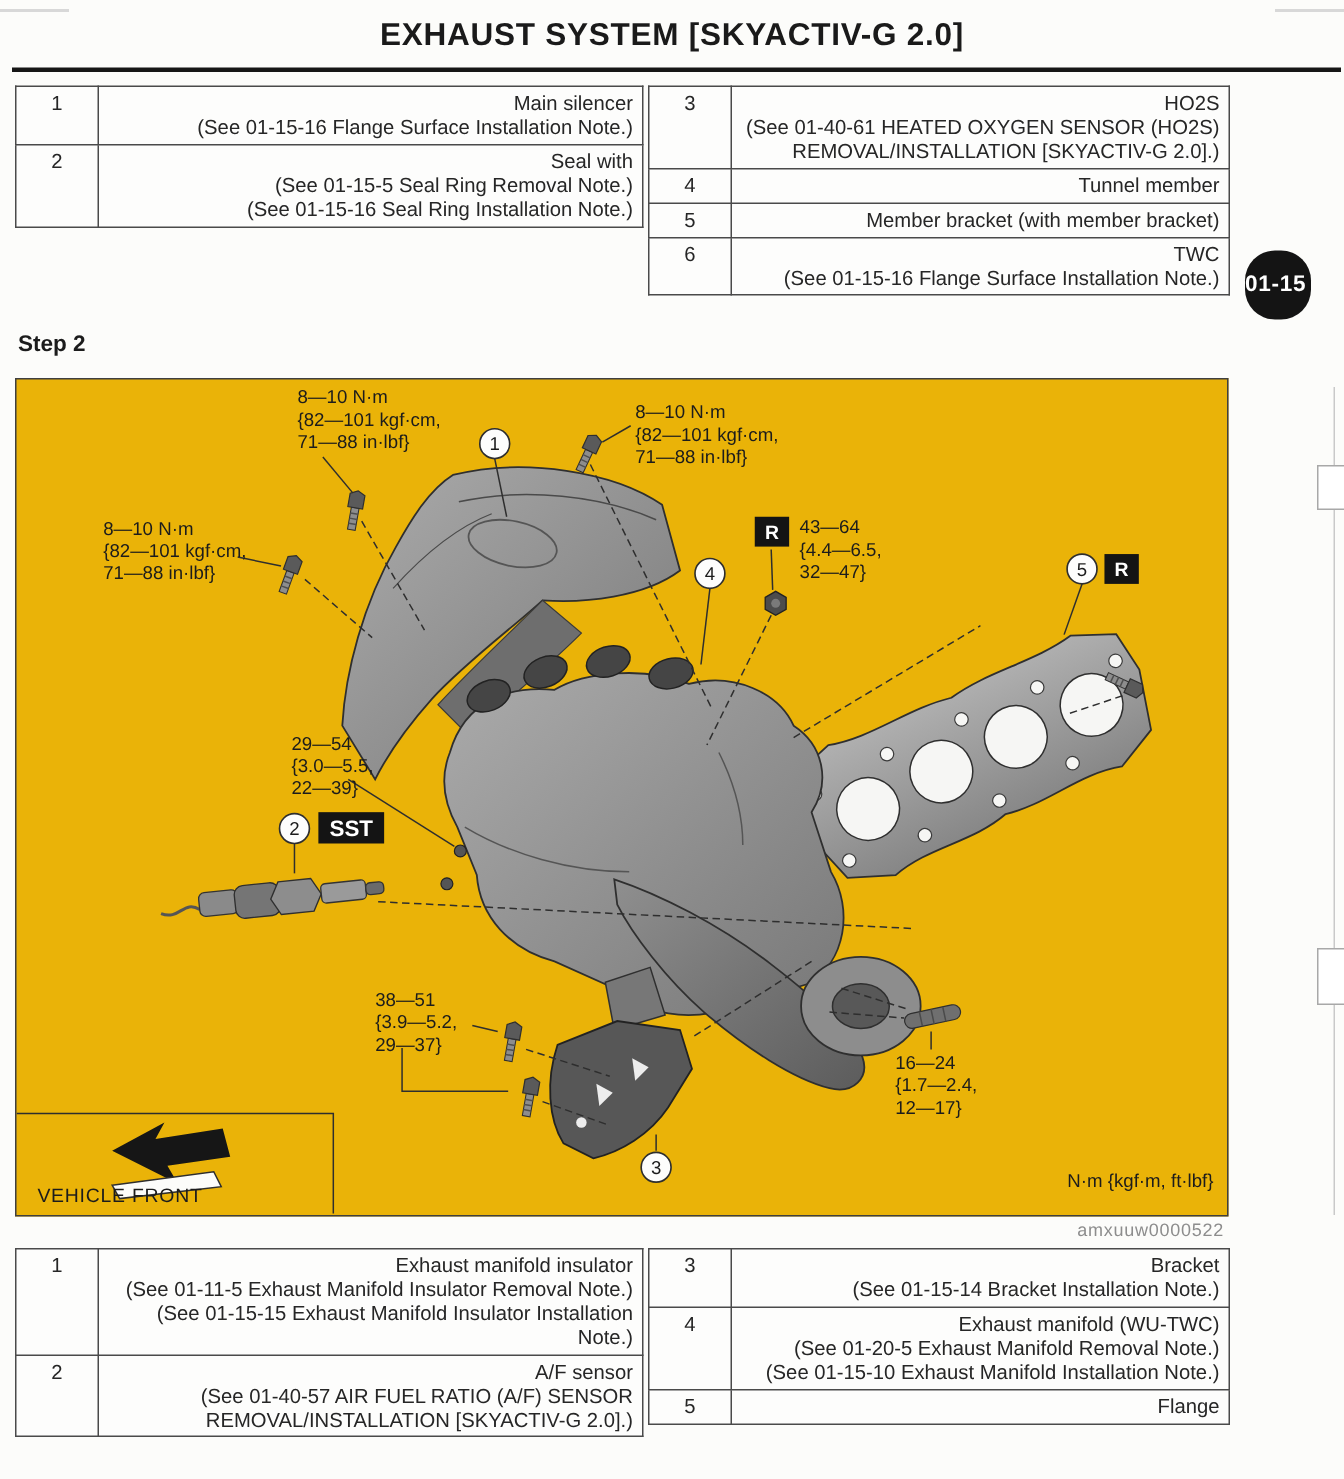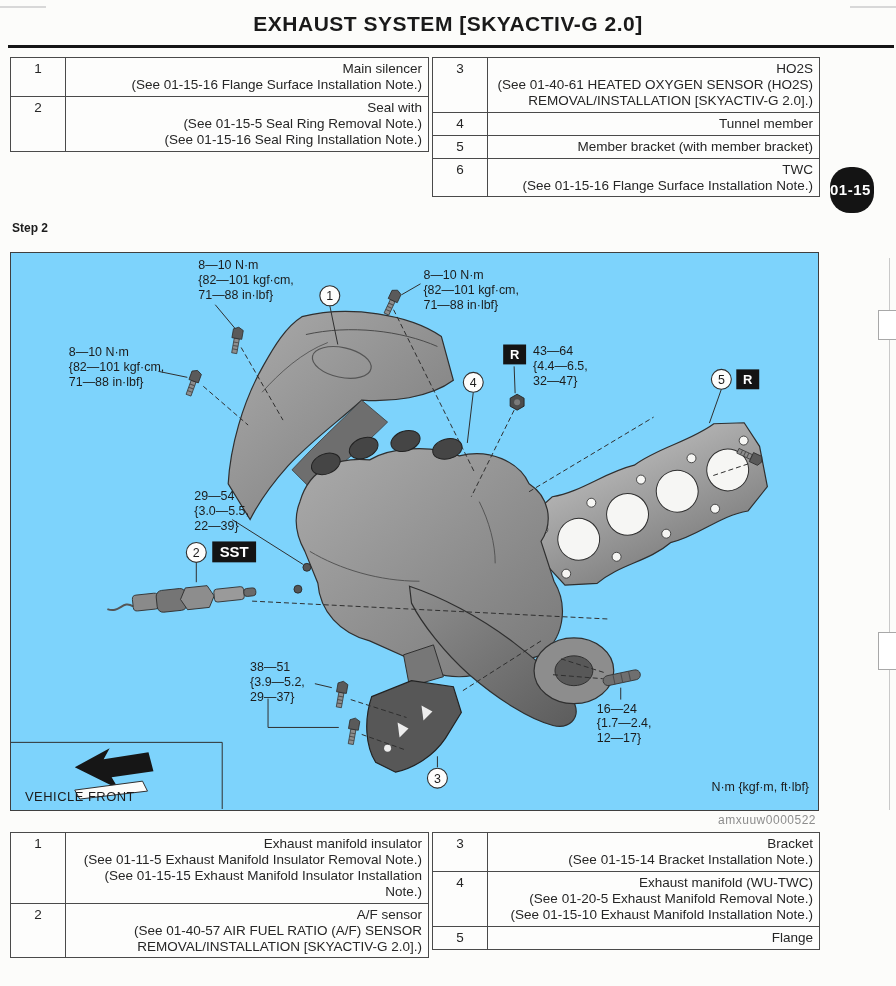--- a/index.html
+++ b/index.html
@@ -7,23 +7,23 @@
         font-family:"Liberation Sans",sans-serif;color:#222;}
   .title{position:absolute;left:0;top:12px;width:896px;margin:0;text-align:center;
          font-size:21px;font-weight:bold;letter-spacing:.5px;color:#1a1a1a;}
   .title-rule{position:absolute;left:8px;top:45px;width:886px;height:3px;background:#161616;}
   table.parts{position:absolute;border-collapse:collapse;background:#fdfdfc;table-layout:fixed;}
   table.parts td{border:1px solid #4a4a4a;font-size:13.5px;line-height:1.18;color:#262626;
                  padding:3px 6px;vertical-align:top;text-align:right;}
   table.parts td.num{width:42px;text-align:center;}
   .tab{position:absolute;left:830px;top:167px;width:44px;height:46px;background:#141414;
        color:#fff;font-weight:bold;font-size:15px;line-height:46px;text-align:left;letter-spacing:.5px;border-radius:20px;}
-  .step{position:absolute;left:12px;top:221px;font-size:12px;font-weight:bold;color:#1c1c1c;}
+  .step{position:absolute;left:12px;top:221px;font-size:15px;font-weight:bold;color:#1c1c1c;}
   .figure{position:absolute;left:10px;top:252px;width:809px;height:559px;border:1.5px solid #3f3f3f;
-          box-sizing:border-box;background:#7dd3fc;}
+          box-sizing:border-box;background:#eab308;}
   .figure svg{position:absolute;left:0;top:0;width:100%;height:100%;}
   .figcode{position:absolute;top:813px;right:80px;width:200px;text-align:right;
            font-size:12px;color:#8d8d8d;letter-spacing:.5px;}
   .artifact-line{position:absolute;left:889px;top:258px;width:1px;height:552px;background:#c9c9c9;}
   .artifact-box1{position:absolute;left:878px;top:310px;width:17px;height:28px;background:#fff;border:1px solid #a8a8a8;border-right:none;}
   .artifact-box2{position:absolute;left:878px;top:632px;width:17px;height:36px;background:#fff;border:1px solid #a8a8a8;border-right:none;}
   .corner-smudge-l{position:absolute;left:0;top:6px;width:46px;height:2px;background:#d8d8d8;}
   .corner-smudge-r{position:absolute;left:850px;top:6px;width:46px;height:2px;background:#d8d8d8;}
   
   svg text{font-family:"Liberation Sans",sans-serif;}

